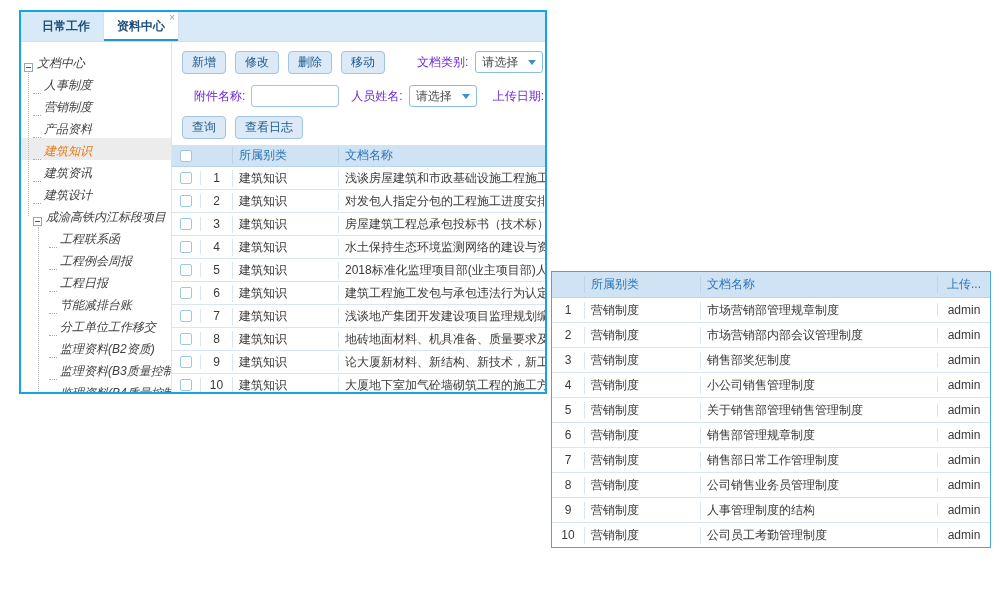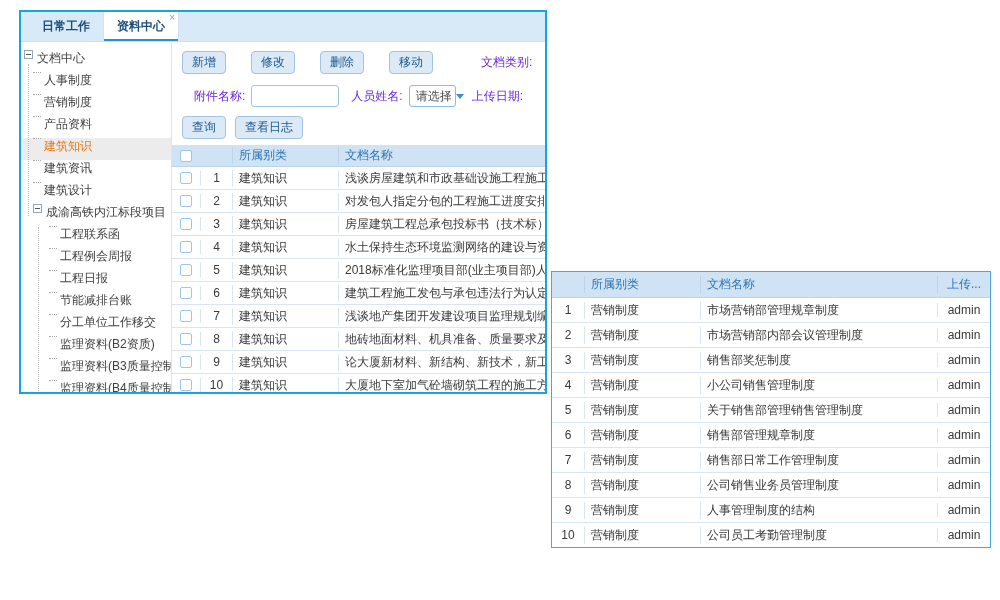--- a/index.html
+++ b/index.html
@@ -15,48 +15,48 @@
   .tab { position:relative; display:flex; align-items:center; padding:0 13px;
     color:#1d4e79; font-weight:bold; cursor:default; }
   .tab.active { background:#fff; border-left:1px solid #d3e2ee; border-right:1px solid #d3e2ee; }
   .tab.active::after { content:""; position:absolute; left:0; right:0; bottom:0; height:2px; background:#1e96d6; }
   .tab-close { position:absolute; top:1px; right:3px; font-size:10px; font-weight:normal; color:#7fa6c4; line-height:1; }
 
   .panel-body { display:flex; height:351px; }
 
   
   .tree { position:relative; width:151px; border-right:1px solid #dbe4ee; padding-top:8px; overflow:hidden; flex:none; }
-  .tree-item { display:flex; align-items:flex-start; height:22px; white-space:nowrap; color:#3f3f3f; cursor:pointer; }
+  .tree-item { display:flex; align-items:flex-end; height:22px; white-space:nowrap; color:#3f3f3f; cursor:pointer;font-style:italic; }
   .tree-item.lv0 { padding-left:3px; }
   .tree-item.lv1 { padding-left:12px; }
   .tree-item.lv2 { padding-left:28px; }
   .tree-item.selected { background:#ececec; color:#e87a17; }
   .expand-icon { display:none; width:9px; height:9px; border:1px solid #97a7b6; background:#fff;
     margin-right:4px; position:relative; flex:none; }
   .expand-icon::before { content:""; position:absolute; left:1px; right:1px; top:3px; height:1px; background:#555; }
   .tree-item.branch .expand-icon { display:inline-block; }
   .dash { width:8px; height:1px; border-top:1px dotted #a9a9a9; margin-right:3px; flex:none; }
   .vline { position:absolute; width:0; border-left:1px dotted #b9b9b9; }
   .vline1 { left:7px; top:22px; height:152px; }
   .vline2 { left:17px; top:185px; height:166px; }
 
   
   .main { flex:1; min-width:0; overflow:hidden; }
   .trow { display:flex; align-items:center; white-space:nowrap; overflow:hidden; }
-  .row1 { height:32px; margin-top:4px; padding-left:10px;gap:16px; }
+  .row1 { height:32px; margin-top:4px; padding-left:10px; }
   .row2 { height:36px; padding-left:22px; }
   .row3 { height:31px; padding-left:10px; align-items:flex-start; padding-top:2px; }
   .btn { display:inline-flex; align-items:center; justify-content:center; height:23px; padding:0 9px;
     background:#dce9f6; border:1px solid #a3c3de; border-radius:4px; color:#1c598f; margin-right:9px; cursor:pointer; }
   .flabel { color:#6d28d9; }
   .lbl-doccat { margin-left:23px; margin-right:7px; }
   .lbl-attach { margin-right:6px; }
   .lbl-person { margin-left:12px; margin-right:6px; }
   .lbl-update { margin-left:16px; flex:none; }
-  .select { display:inline-flex; align-items:center; justify-content:space-between; width:47px; height:22px;
+  .select { display:inline-flex; align-items:center; justify-content:space-between; width:68px; height:22px;
     border:1px solid #8cbde4; border-radius:3px; background:#fff; padding:0 6px; color:#4a4a4a; cursor:pointer; flex:none; }
   .caret { width:0; height:0; border-left:4px solid transparent; border-right:4px solid transparent;
     border-top:5px solid #3d8fd1; margin-left:4px; }
   .tinput { width:88px; height:22px; border:1px solid #9cc4e4; border-radius:3px; background:#fff; padding:0 5px;
     font:inherit; color:#333; flex:none; }
 
   
   .dtable { width:100%; }
   .drow { display:flex; align-items:center; border-bottom:1px solid #d9e6f2; background:#fff; }
   .dhead { background:#cfe3f5; color:#2e74b5; border-bottom:1px solid #b9d3ea; }

